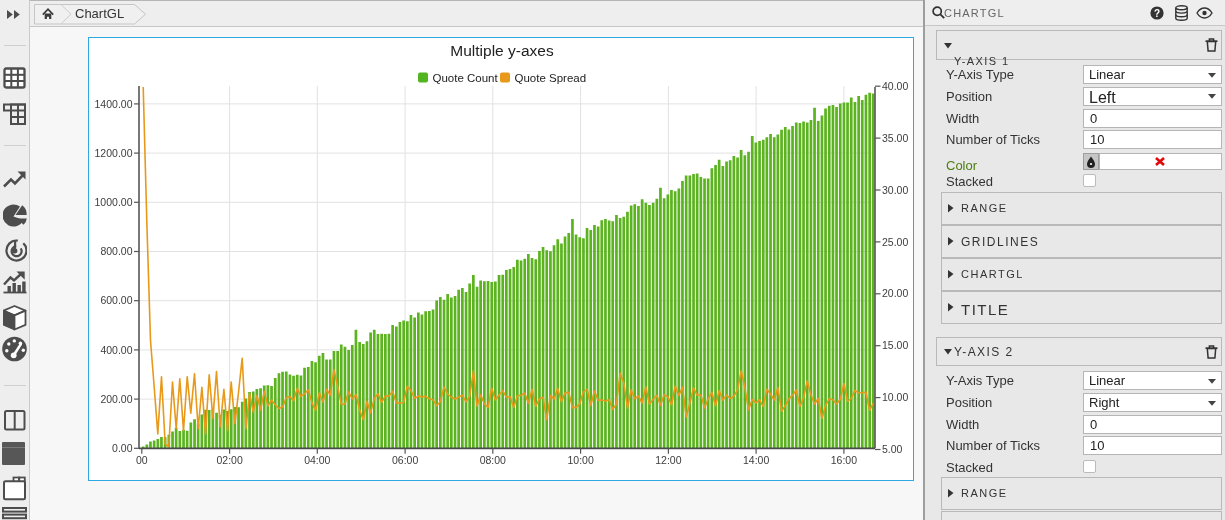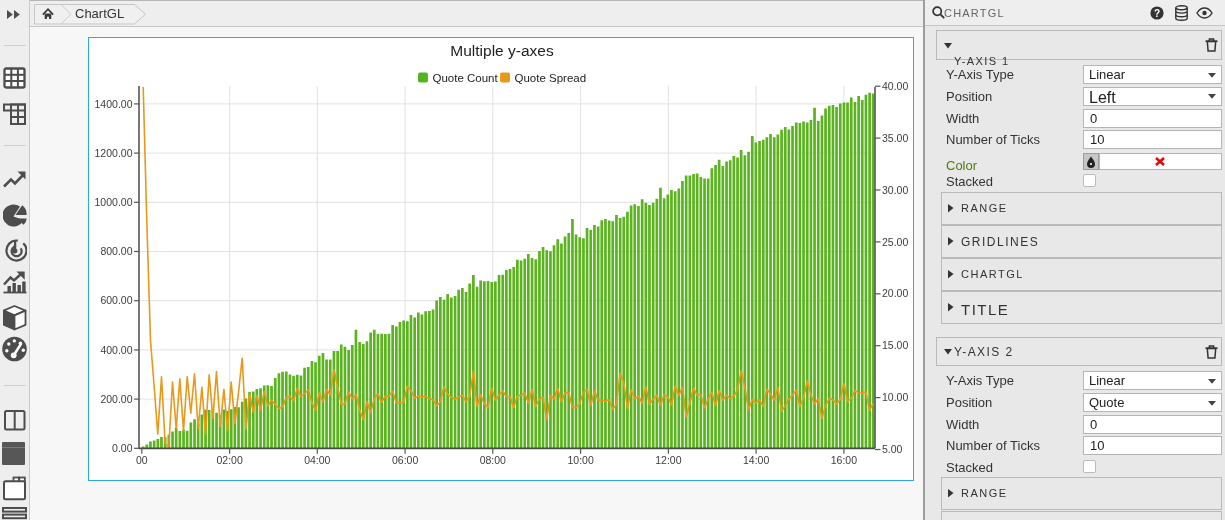--- a/index.html
+++ b/index.html
@@ -289,21 +289,21 @@
     </g>
   </svg>
 <div style="position:absolute;left:946px;top:373.0px;font-size:13px;color:#333">Y-Axis Type</div>
 <div style="position:absolute;left:1083px;top:371.0px;width:139px;height:19px;background:#fff;border:1px solid #b5b5b5;box-sizing:border-box"></div>
 <div style="position:absolute;left:1089px;top:373.0px;font-size:13px;color:#222">Linear</div>
 <svg style="position:absolute;left:1208px;top:378.5px" width="8" height="5" viewBox="0 0 8 5">
     <path d="M0 0h8L4 4.8Z" fill="#444"></path>
   </svg>
 <div style="position:absolute;left:946px;top:395.0px;font-size:13px;color:#333">Position</div>
 <div style="position:absolute;left:1083px;top:393.0px;width:139px;height:19px;background:#fff;border:1px solid #b5b5b5;box-sizing:border-box"></div>
-<div style="position:absolute;left:1089px;top:395.0px;font-size:13px;color:#222">Quote</div>
+<div style="position:absolute;left:1089px;top:395.0px;font-size:13px;color:#222">Right</div>
 <svg style="position:absolute;left:1208px;top:400.5px" width="8" height="5" viewBox="0 0 8 5">
     <path d="M0 0h8L4 4.8Z" fill="#444"></path>
   </svg>
 <div style="position:absolute;left:946px;top:417.0px;font-size:13px;color:#333">Width</div>
 <div style="position:absolute;left:1083px;top:415.0px;width:139px;height:19px;background:#fff;border:1px solid #b5b5b5;box-sizing:border-box"></div>
 <div style="position:absolute;left:1090px;top:417.0px;font-size:13px;color:#222">0</div>
 <div style="position:absolute;left:946px;top:438.0px;font-size:13px;color:#333">Number of Ticks</div>
 <div style="position:absolute;left:1083px;top:436.0px;width:139px;height:19px;background:#fff;border:1px solid #b5b5b5;box-sizing:border-box"></div>
 <div style="position:absolute;left:1090px;top:438.0px;font-size:13px;color:#222">10</div>
 <div style="position:absolute;left:946px;top:459.5px;font-size:13px;color:#333">Stacked</div>

